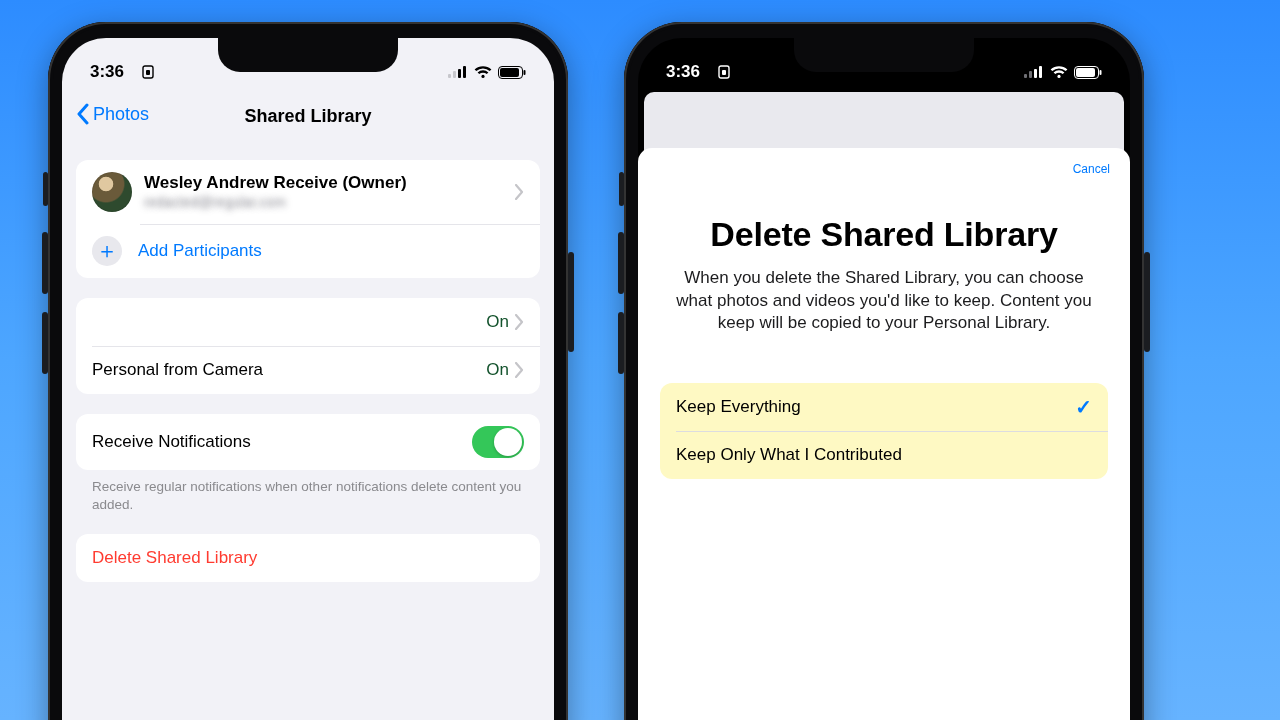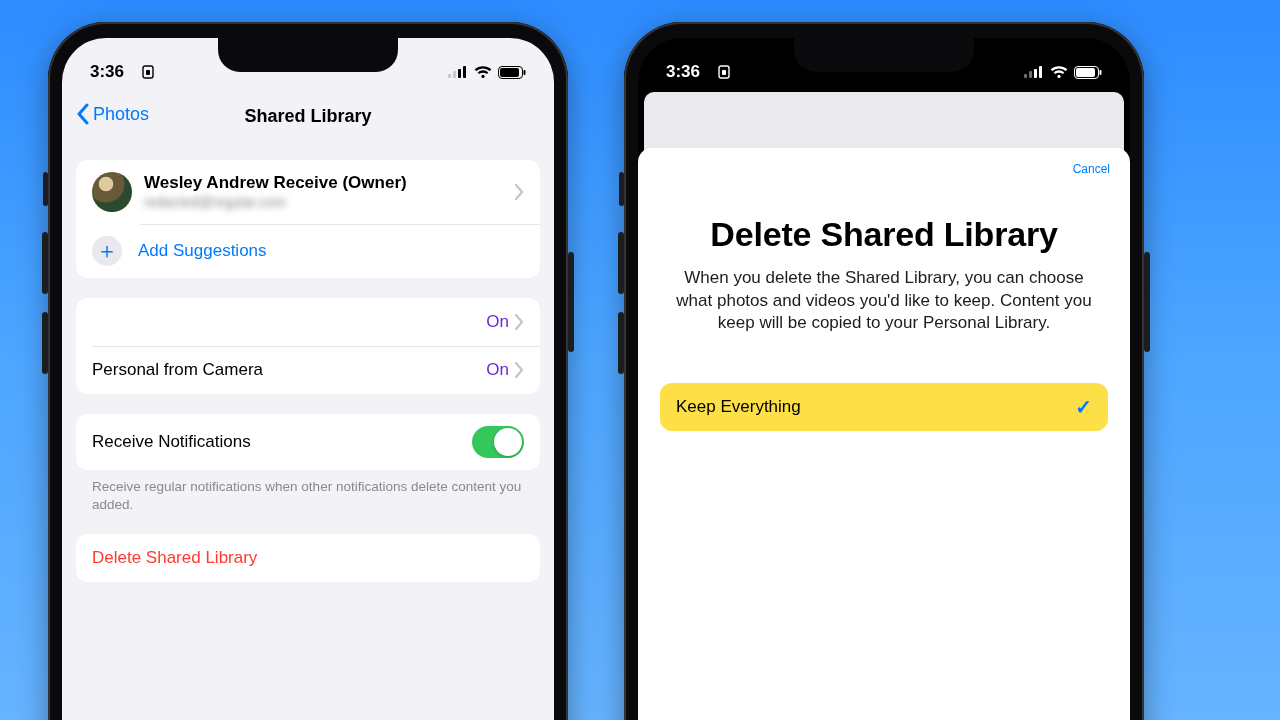--- a/index.html
+++ b/index.html
@@ -112,21 +112,21 @@
   }
   .row + .row::before {
     content: "";
     position: absolute;
     top: 0; left: 16px; right: 0;
     height: 1px;
     background: #e5e5ea;
   }
   .row.with-avatar + .row::before { left: 64px; }
   .row .spacer { flex: 1; }
-  .row .value { color: #6d28d9; margin-right: 6px; }
+  .row .value { color: #14532d; margin-right: 6px; }
   .row .chev { color: #c5c5c9; }
 
   .avatar {
     width: 40px; height: 40px; border-radius: 50%;
     background: radial-gradient(circle at 35% 30%, #e0c8a0 0 18%, #6a5a3a 20% 46%, #2e4a2e 50% 100%);
     margin-right: 12px;
     flex-shrink: 0;
     box-shadow: inset 0 0 0 1px rgba(0,0,0,0.08);
   }
   .name-block { display: flex; flex-direction: column; line-height: 1.2; }
@@ -196,21 +196,21 @@
     text-align: center;
     margin: 54px 20px 14px 20px;
     letter-spacing: -0.2px;
   }
   .sheet p.desc {
     font-size: 17px; line-height: 1.32;
     text-align: center; color: #1c1c1e;
     margin: 0 4px;
   }
   .option-card {
-    background: #fde047;
+    background: #fef9c3;
     border-radius: 12px;
     overflow: hidden;
     margin-top: 48px;
   }
   .option-card .row { background: transparent; }
   .option-card .row + .row::before { background: #dcdce0; }
   .check { color: #007aff; font-size: 20px; font-weight: 700; }
 
   
   svg { display: block; }
@@ -273,21 +273,21 @@
             <span style="font-weight:600">Wesley Andrew Receive (Owner)</span>
             <span class="sub">redacted@regular.com</span>
           </div>
           <div class="spacer"></div>
           <svg class="chev" width="9" height="16" viewBox="0 0 9 16">
               <path d="M1 1l6 7-6 7" fill="none" stroke="#c5c5c9" stroke-width="2.2" stroke-linecap="round" stroke-linejoin="round"></path>
             </svg>
         </div>
         <div class="row">
           <div class="add-circle">＋</div>
-          <span class="add-label">Add Suggestions</span>
+          <span class="add-label">Add Participants</span>
         </div>
       </div>
     </div>
 
     <div class="section">
       <div class="card">
         <div class="row">
           <div class="spacer"></div>
           <span class="value">On</span>
           <svg class="chev" width="9" height="16" viewBox="0 0 9 16">
@@ -372,18 +372,22 @@
         <span class="cancel">Cancel</span>
         <h1>Delete Shared Library</h1>
         <p class="desc">When you delete the Shared Library, you can choose what photos and videos you'd like to keep. Content you keep will be copied to your Personal Library.</p>
 
         <div class="option-card">
           <div class="row">
             <span>Keep Everything</span>
             <div class="spacer"></div>
             <span class="check">✓</span>
           </div>
+          <div class="row">
+            <span>Keep Only What I Contributed</span>
+            <div class="spacer"></div>
+          </div>
         </div>
       </div>
     </div>
 
   </div>
 </div>
 
 </body></html>

